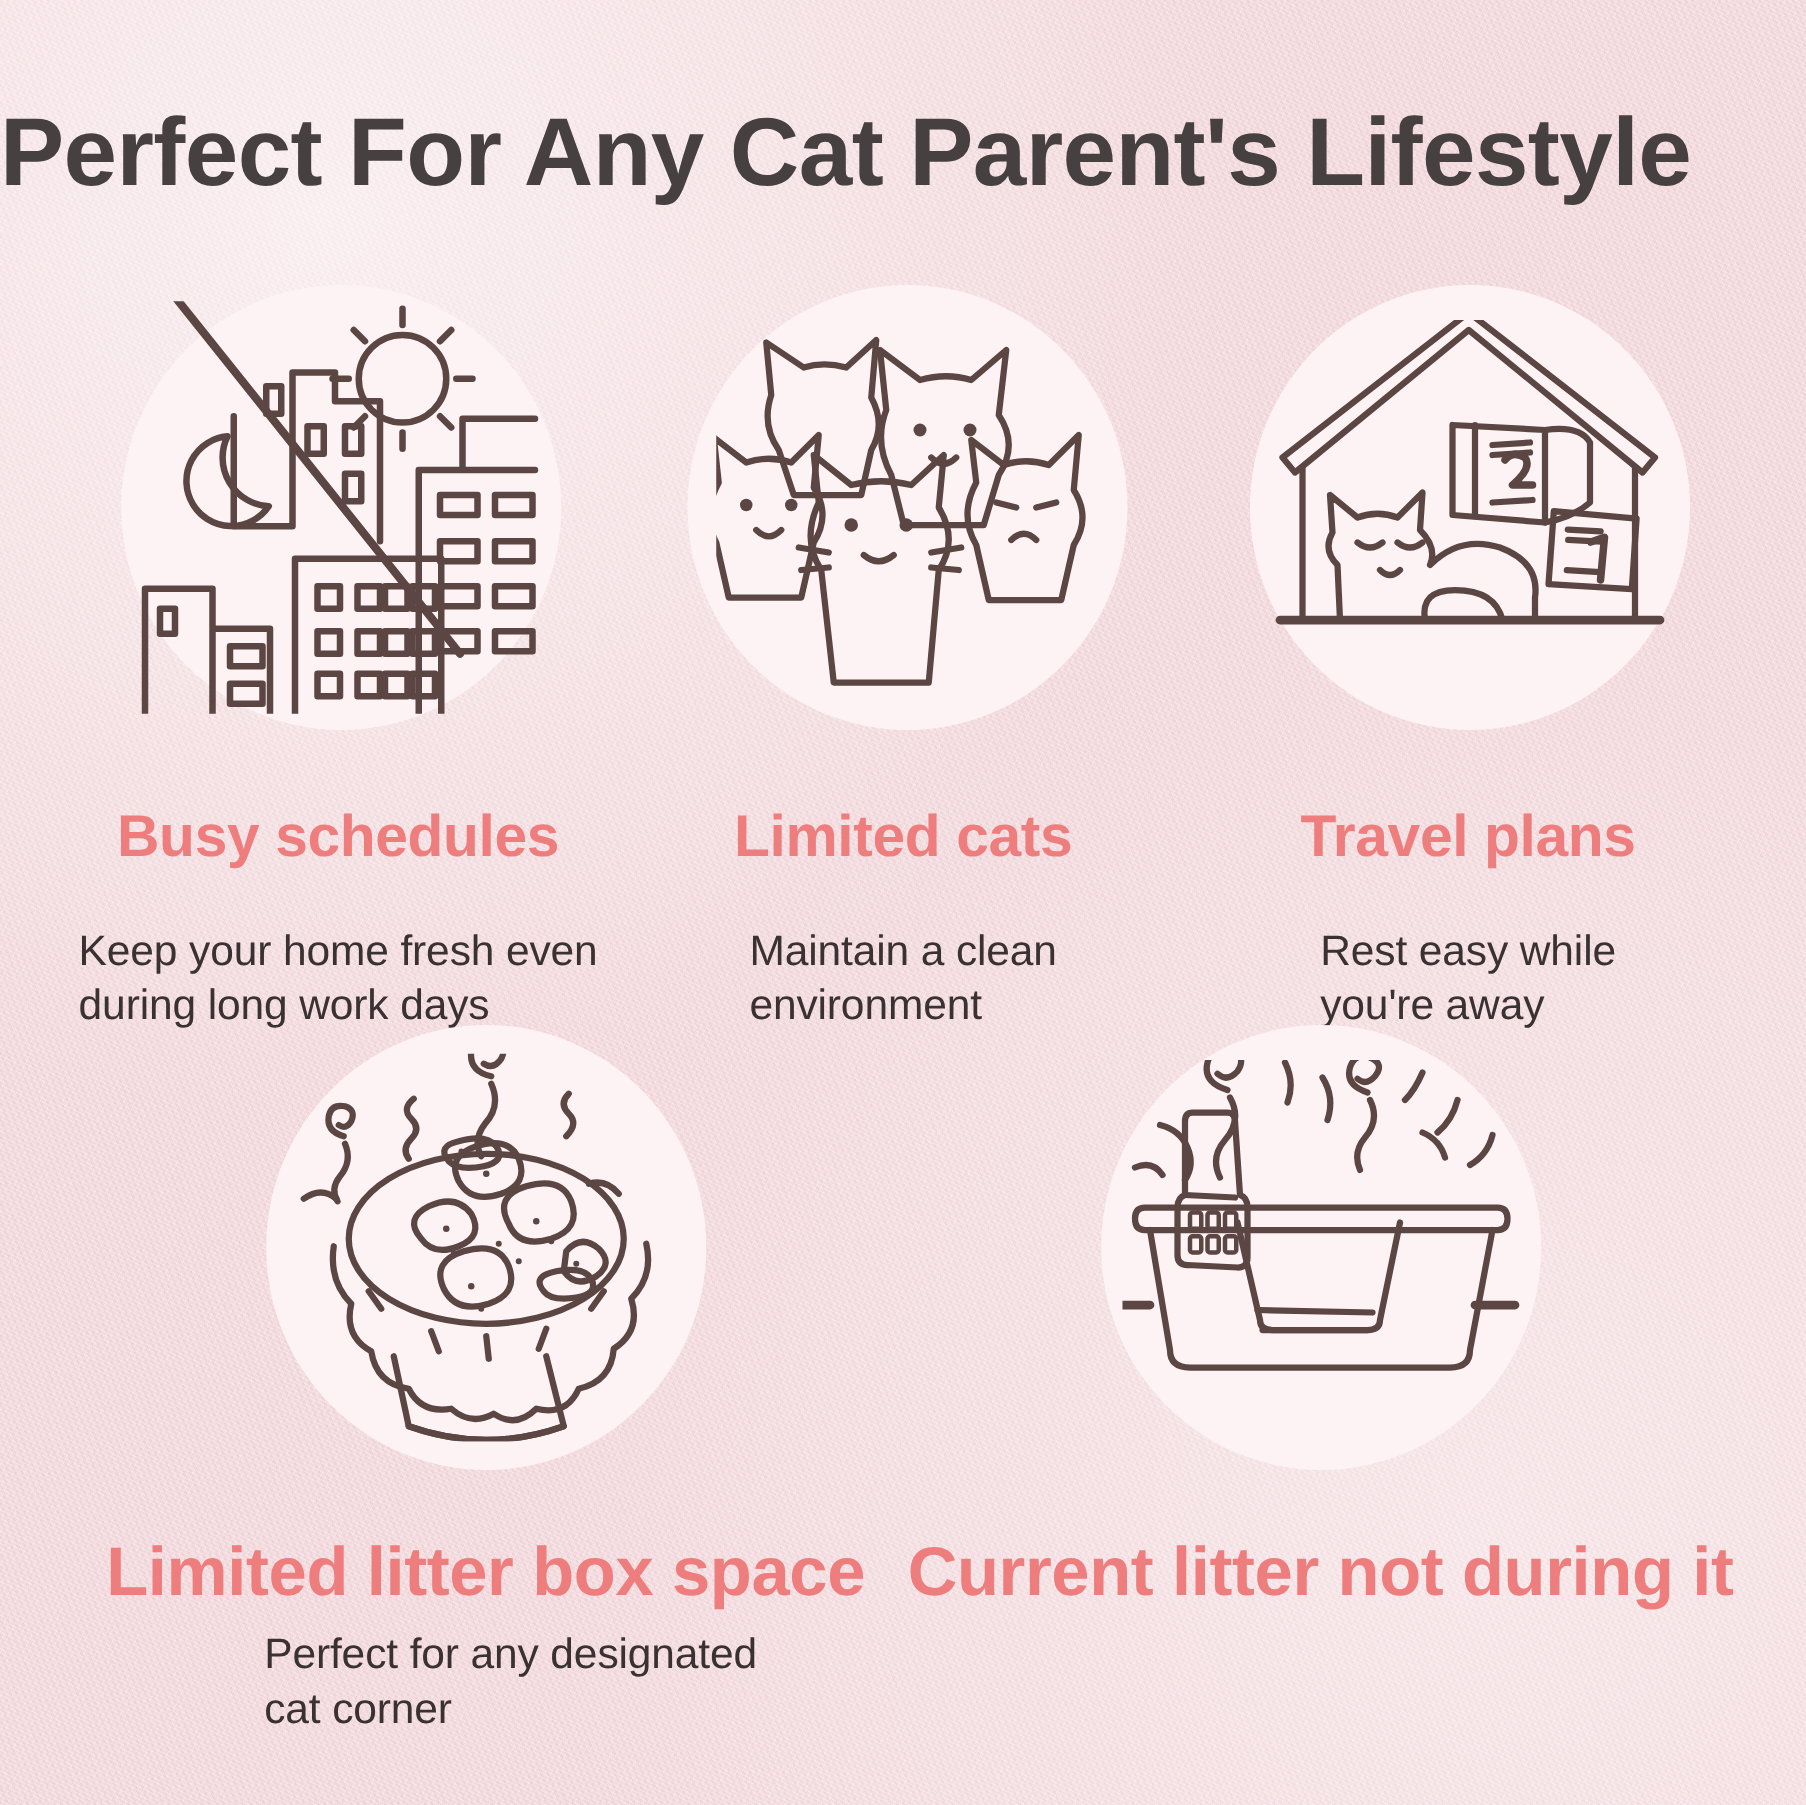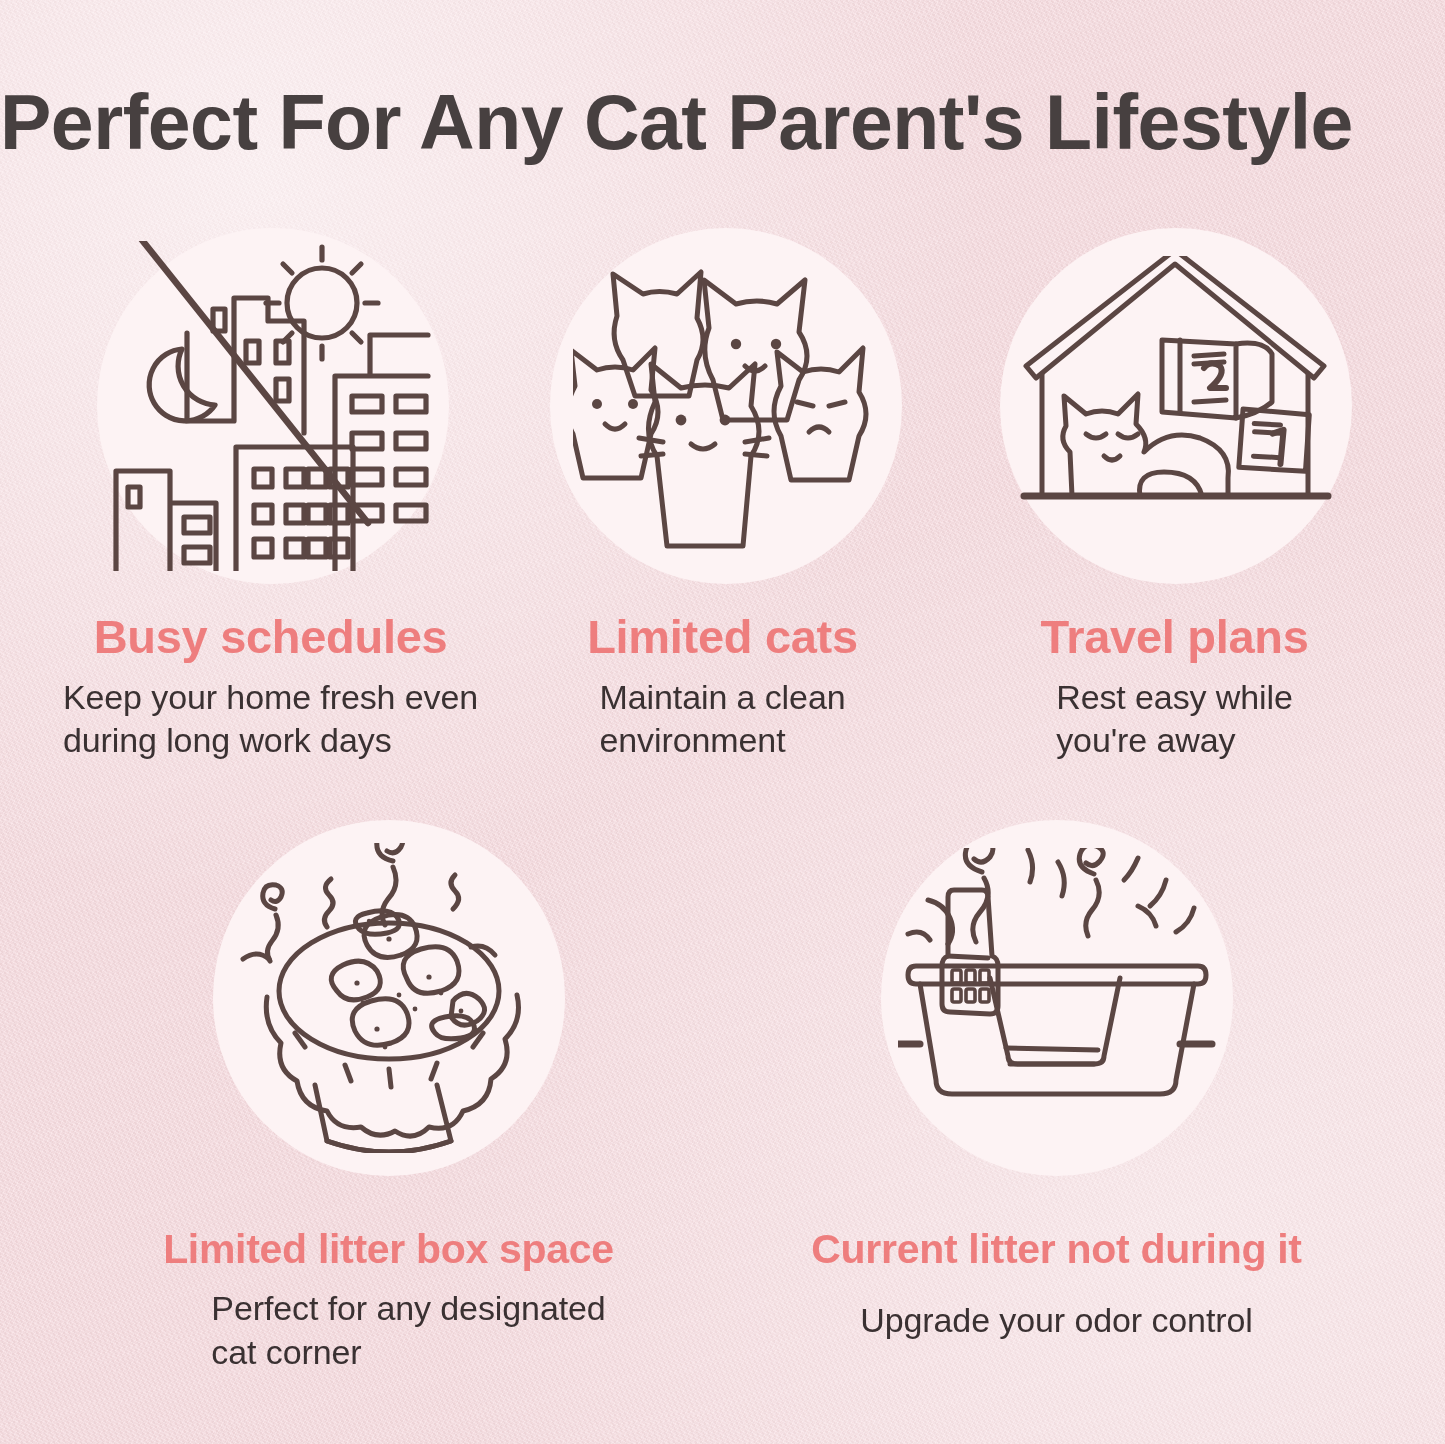--- a/index.html
+++ b/index.html
@@ -41,21 +41,21 @@
   }
   .row-1{ left:0; right:0; top:228px; }
   .row-2{ left:0; right:0; top:820px; }
 
   .card{
     display:flex;
     flex-direction:column;
     align-items:center;
   }
 
-  .row-1 .card{ width:452px; }
+  .row-1 .card{ width:452px;gap:32px; }
   .row-2 .card{ width:660px; }
 
   .icon-circle{
     width:352px;
     height:356px;
     border-radius:50%;
     background:#fdf3f4;
     display:flex;
     align-items:center;
     justify-content:center;
@@ -66,21 +66,21 @@
   .card-title{
     margin-top:28px;
     font-size:47px;
     font-weight:700;
     color:#ee7e7e;
     letter-spacing:-0.3px;
     text-align:center;
     white-space:nowrap;
     line-height:1.06;
   }
-  .row-2 .card-title{ margin-top:52px; font-size:41px; }
+  .row-2 .card-title{ margin-top:52px; font-size:55px; }
 
   .card-desc{
     margin-top:14px;
     font-size:34px;
     font-weight:400;
     color:#3a3132;
     text-align:left;
     line-height:1.28;
     letter-spacing:-0.1px;
   }
@@ -376,15 +376,14 @@
               <rect x="82" y="122" width="9" height="13" rx="2"></rect>
               <rect x="54" y="141" width="9" height="13" rx="2"></rect>
               <rect x="68" y="141" width="9" height="13" rx="2"></rect>
               <rect x="82" y="141" width="9" height="13" rx="2"></rect>
             </g>
           </g>
         </g>
       </svg>
     </div>
     <div class="card-title">Current litter not during it</div>
-    <div class="card-desc" style="white-space:pre-line">Upgrade your odor control</div>
   </div>
 </div>
 
 </body></html>

